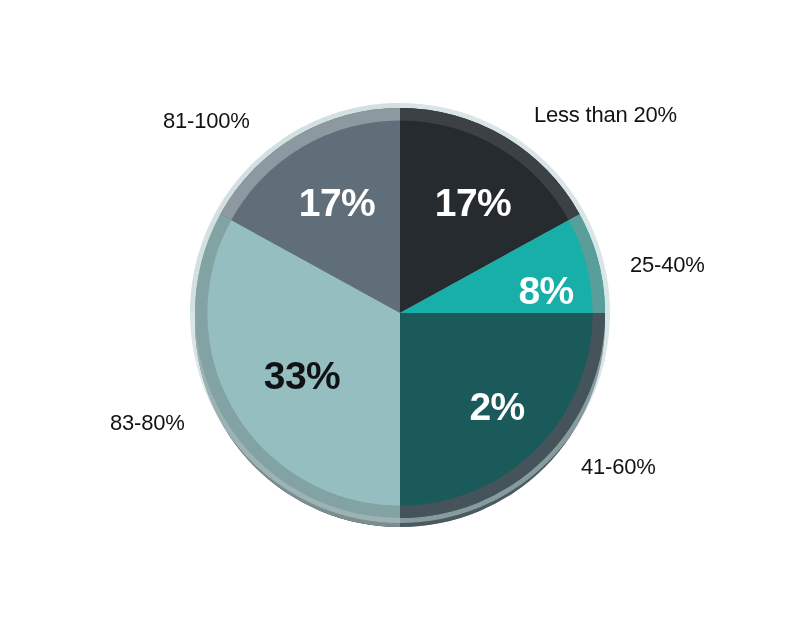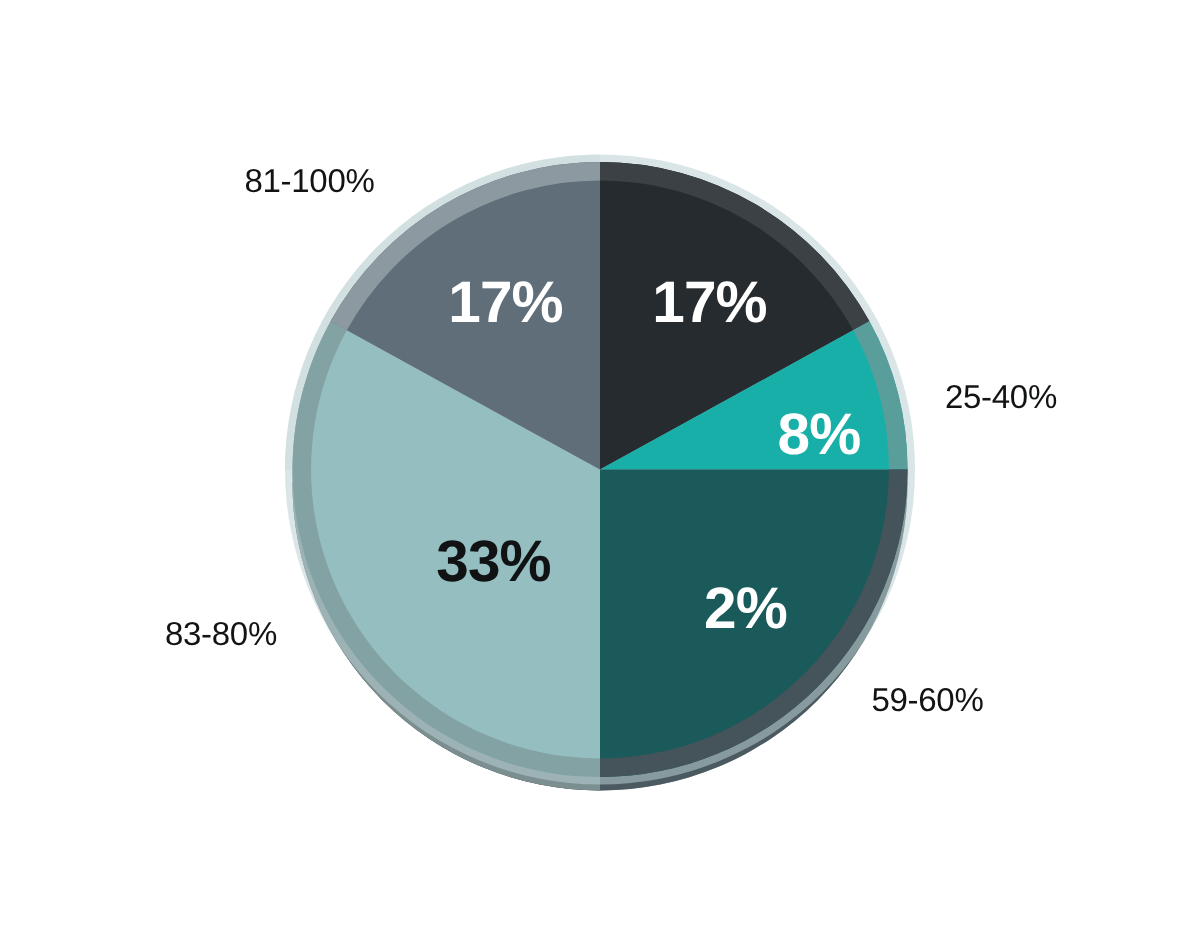--- a/index.html
+++ b/index.html
@@ -104,26 +104,27 @@
       <path d="M 220.4 214.2 A 205 205 0 0 1 400 108 L 400 120.4 A 192.6 192.6 0 0 0 231.2 220.2 Z" fill="#8d99a1"></path>
     </g>
   </svg>
 
   <div class="val-label val-light" style="left:473px; top:202px;">17%</div>
 
   <div class="val-label val-light" style="left:546px; top:290px;">8%</div>
 
   <div class="val-label val-light" style="left:497px; top:406px;">2%</div>
 
-  <div class="val-label val-dark" style="left:302px; top:375px;margin-left:27px;">33%</div>
+  <div class="val-label val-dark" style="left:302px; top:375px;">33%</div>
 
   <div class="val-label val-light" style="left:337px; top:202px;">17%</div>
 
+  <div class="cat-label" style="left:534px; top:104px;">Less than 20%</div>
 
   <div class="cat-label" style="left:630px; top:254px;">25-40%</div>
 
-  <div class="cat-label" style="left:581px; top:456px;">59-60%</div>
+  <div class="cat-label" style="left:581px; top:456px;">41-60%</div>
 
   <div class="cat-label" style="left:110px; top:412px;">83-80%</div>
 
   <div class="cat-label" style="left:163px; top:110px;">81-100%</div>
 
 </div>
 
 </body></html>

